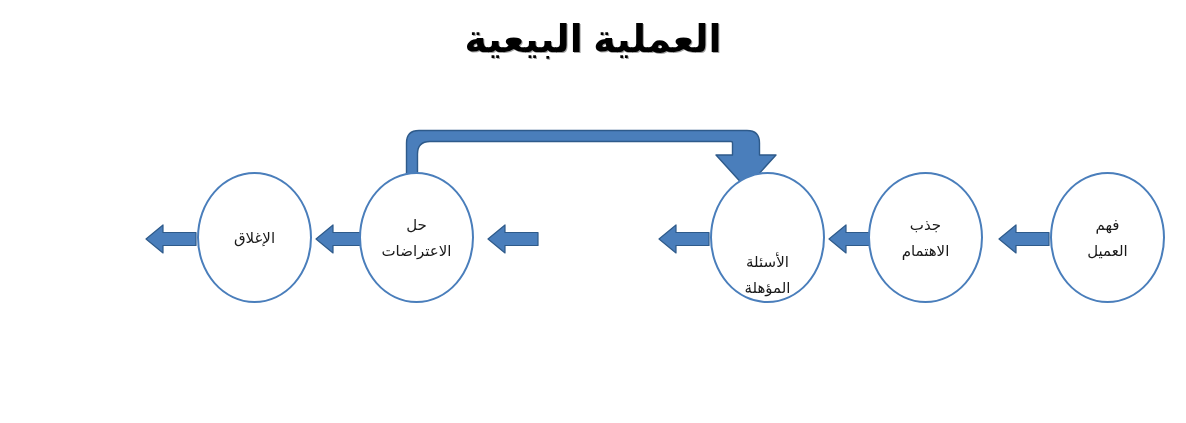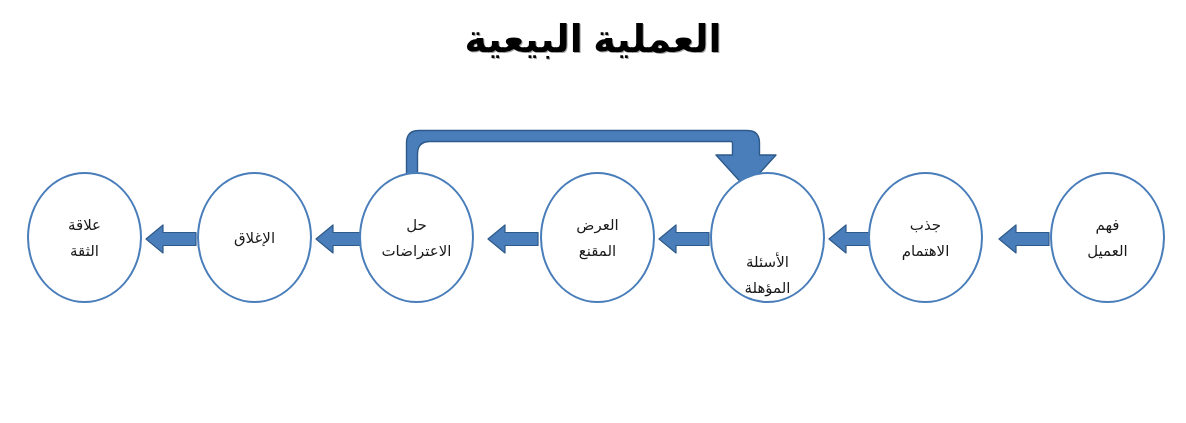--- a/index.html
+++ b/index.html
@@ -151,24 +151,20 @@
       <span class="stage-label">الأسئلة
 المؤهلة</span>
     </div>
 
     <div class="flow-arrow" style="left:658px;">
       <svg viewBox="0 0 52 34" xmlns="http://www.w3.org/2000/svg">
         <path d="M 1,17 L 18,3 L 18,10.5 L 51,10.5 L 51,23.5 L 18,23.5 L 18,31 Z" fill="#4A7EBB" stroke="#2E5A8A" stroke-width="1.2" stroke-linejoin="round"></path>
       </svg>
     </div>
 
-    <div class="stage-node" style="left:540px;">
-      <span class="stage-label">العرض
-المقنع</span>
-    </div>
 
     <div class="flow-arrow" style="left:487px;">
       <svg viewBox="0 0 52 34" xmlns="http://www.w3.org/2000/svg">
         <path d="M 1,17 L 18,3 L 18,10.5 L 51,10.5 L 51,23.5 L 18,23.5 L 18,31 Z" fill="#4A7EBB" stroke="#2E5A8A" stroke-width="1.2" stroke-linejoin="round"></path>
       </svg>
     </div>
 
     <div class="stage-node" style="left:359px;">
       <span class="stage-label">حل
 الاعتراضات</span>
@@ -183,19 +179,15 @@
     <div class="stage-node" style="left:197px;">
       <span class="stage-label">الإغلاق</span>
     </div>
 
     <div class="flow-arrow" style="left:145px;">
       <svg viewBox="0 0 52 34" xmlns="http://www.w3.org/2000/svg">
         <path d="M 1,17 L 18,3 L 18,10.5 L 51,10.5 L 51,23.5 L 18,23.5 L 18,31 Z" fill="#4A7EBB" stroke="#2E5A8A" stroke-width="1.2" stroke-linejoin="round"></path>
       </svg>
     </div>
 
-    <div class="stage-node" style="left:27px;">
-      <span class="stage-label">علاقة
-الثقة</span>
-    </div>
 
   </div>
 </div>
 
 </body></html>

